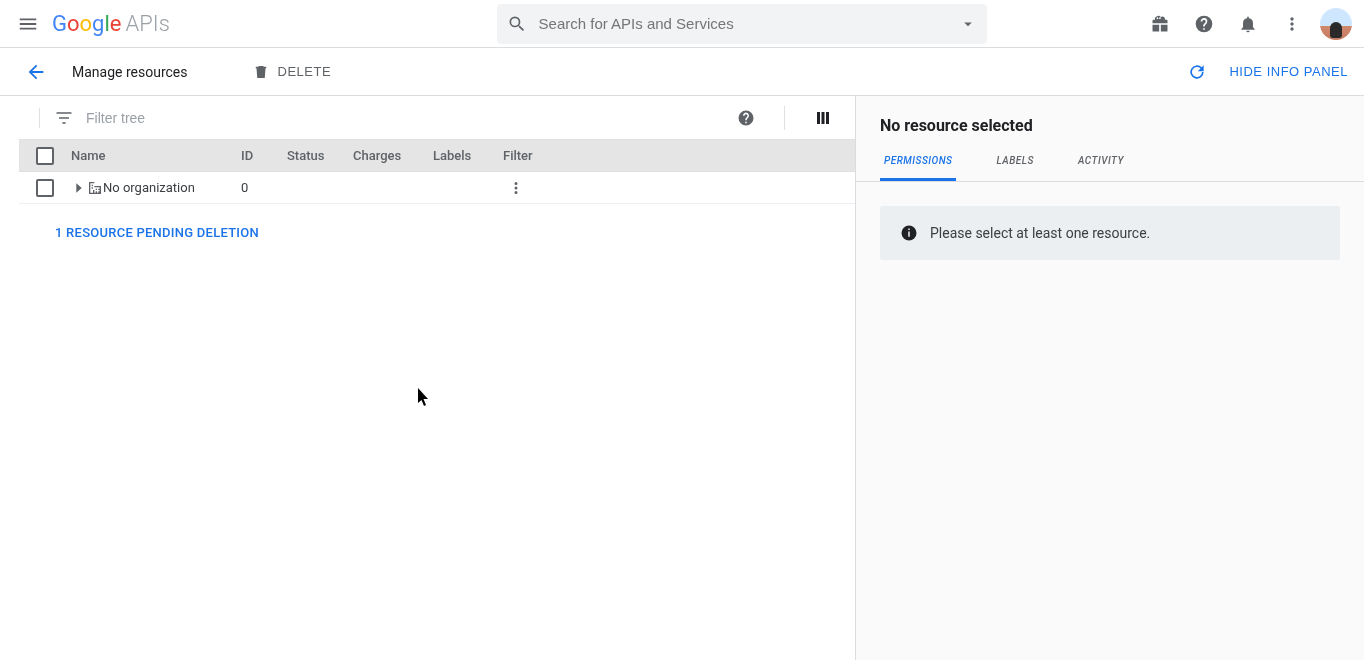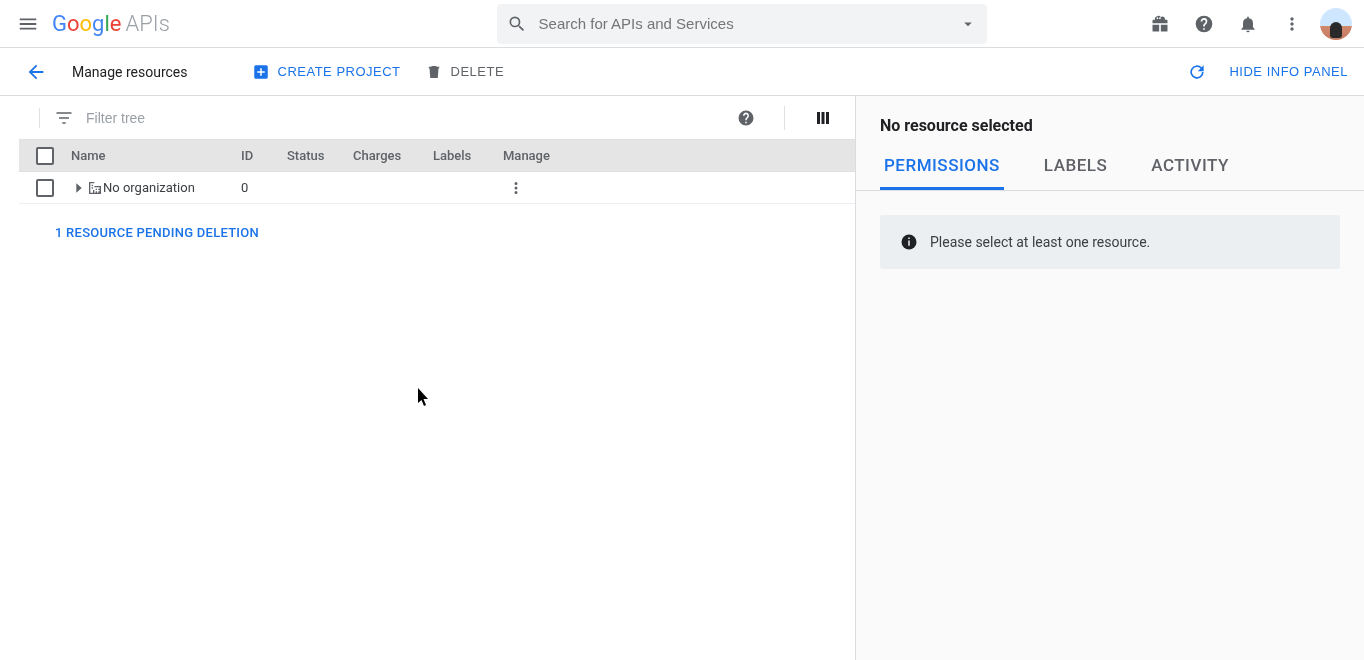--- a/index.html
+++ b/index.html
@@ -66,21 +66,21 @@
   .checkbox { width:18px; height:18px; border:2px solid #5f6368; border-radius:2px; cursor:pointer; background:#fff; }
   .row-actions { display:flex; align-items:center; justify-content:flex-start; color:#5f6368; }
   .kebab { cursor:pointer; padding:4px; }
 
   .pending { padding:18px 0 0 36px; }
   .pending a { color:#1a73e8; text-decoration:none; font-size:13px; font-weight:500; letter-spacing:0.25px; }
 
   
   .side-title { font-size:16px; font-weight:700; color:#202124; padding:20px 24px 12px; }
   .side-tabs { display:flex; border-bottom:1px solid #dadce0; padding-left:24px; gap:36px; }
-  .side-tab { font-size:17px; font-weight:500; letter-spacing:0.5px; color:#5f6368; padding:8px 4px 12px; cursor:pointer; border-bottom:3px solid transparent; }
+  .side-tab { font-size:10px; font-weight:500; letter-spacing:0.5px; color:#5f6368; padding:8px 4px 12px; cursor:pointer; border-bottom:3px solid transparent;font-style:italic; }
   .side-tab.active { color:#1a73e8; border-bottom-color:#1a73e8; }
   .side-body { padding:24px; }
   .notice { background:#eceff1; border-radius:2px; padding:18px 20px; display:flex; align-items:center; gap:12px; font-size:14px; color:#3c4043; }
 
   .cursor { position:fixed; left:418px; top:388px; pointer-events:none; color:#000; }
 </style>
 </head>
 <body>
 
 <div class="topbar">
@@ -138,28 +138,20 @@
 </div>
 
 <div class="actionbar">
   <button class="icon-btn back-btn">
     <svg width="22" height="22" viewBox="0 0 24 24">
         <path fill="currentColor" d="M20 11H7.83l5.59-5.59L12 4l-8 8 8 8 1.41-1.41L7.83 13H20z"></path>
       </svg>
   </button>
   <h1 class="page-title">Manage resources</h1>
   <div class="action-buttons">
-    <button class="flat-btn">
-      <span class="pi">
-        <svg width="18" height="18" viewBox="0 0 24 24">
-            <path fill="#1a73e8" d="M19 3H5a2 2 0 0 0-2 2v14a2 2 0 0 0 2 2h14a2 2 0 0 0 2-2V5a2 2 0 0 0-2-2zm-2 10h-4v4h-2v-4H7v-2h4V7h2v4h4z"></path>
-          </svg>
-      </span>
-      <span>CREATE PROJECT</span>
-    </button>
     <button class="flat-btn muted">
       <span class="pi">
         <svg width="18" height="18" viewBox="0 0 24 24">
             <path fill="#5f6368" d="M6 7h12l-1 13H7L6 7zm3-3h6l1 2H8l1-2zM5 5h14v2H5z"></path>
           </svg>
       </span>
       <span>DELETE</span>
     </button>
   </div>
   <div class="actionbar-right">
@@ -201,21 +193,21 @@
 
     <div class="thead">
       <div class="col-check">
           <div class="checkbox"></div>
         </div>
       <div class="col-name">Name</div>
       <div class="col-id">ID</div>
       <div class="col-status">Status</div>
       <div class="col-charges">Charges</div>
       <div class="col-labels">Labels</div>
-      <div class="col-actions">Manage</div>
+      <div class="col-actions">Filter</div>
     </div>
 
     <div class="trow">
       <div class="col-check">
           <div class="checkbox"></div>
         </div>
       <div class="col-name name-cell">
         <span class="expand-tri">
           <svg width="16" height="16" viewBox="0 0 24 24">
               <path fill="currentColor" d="M8 5l8 7-8 7z"></path>

